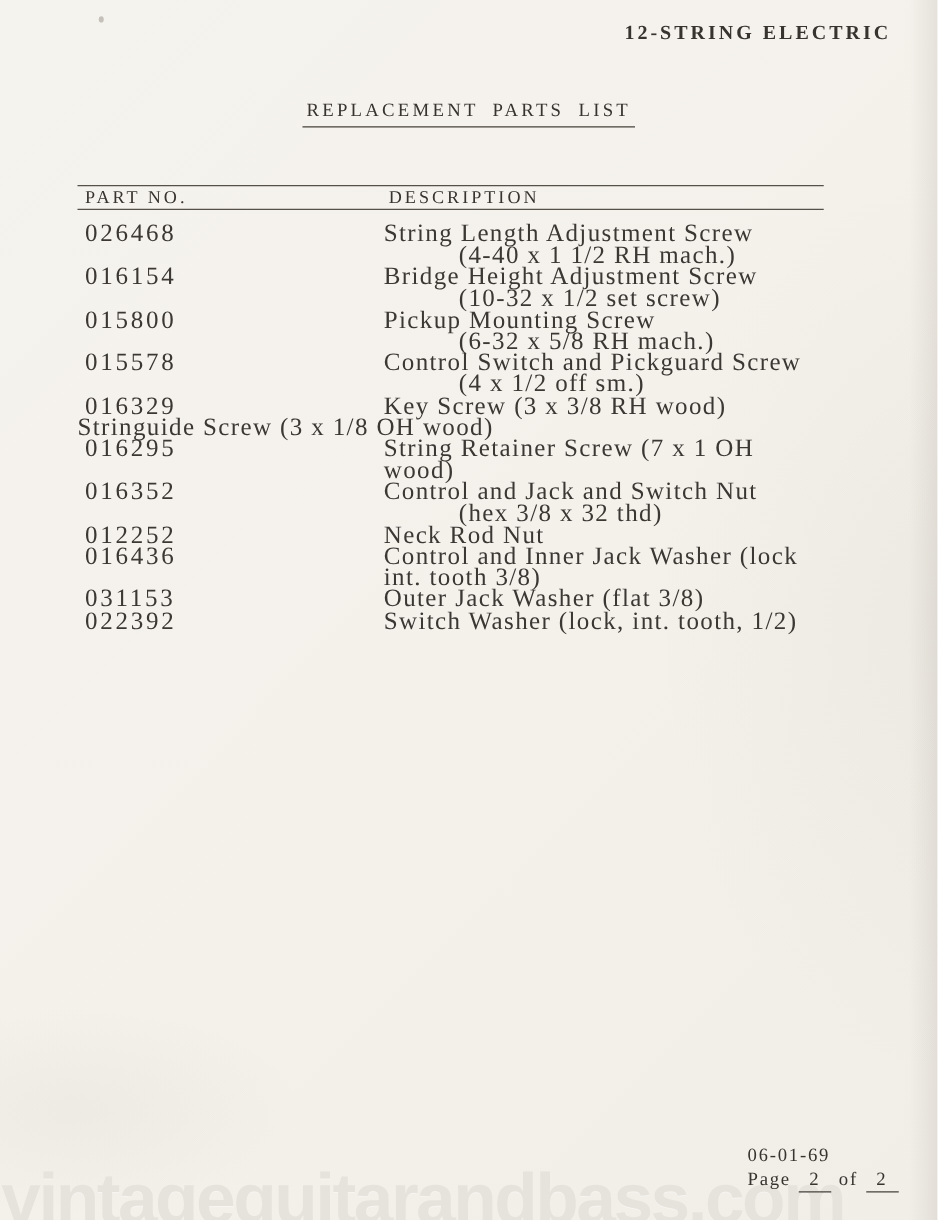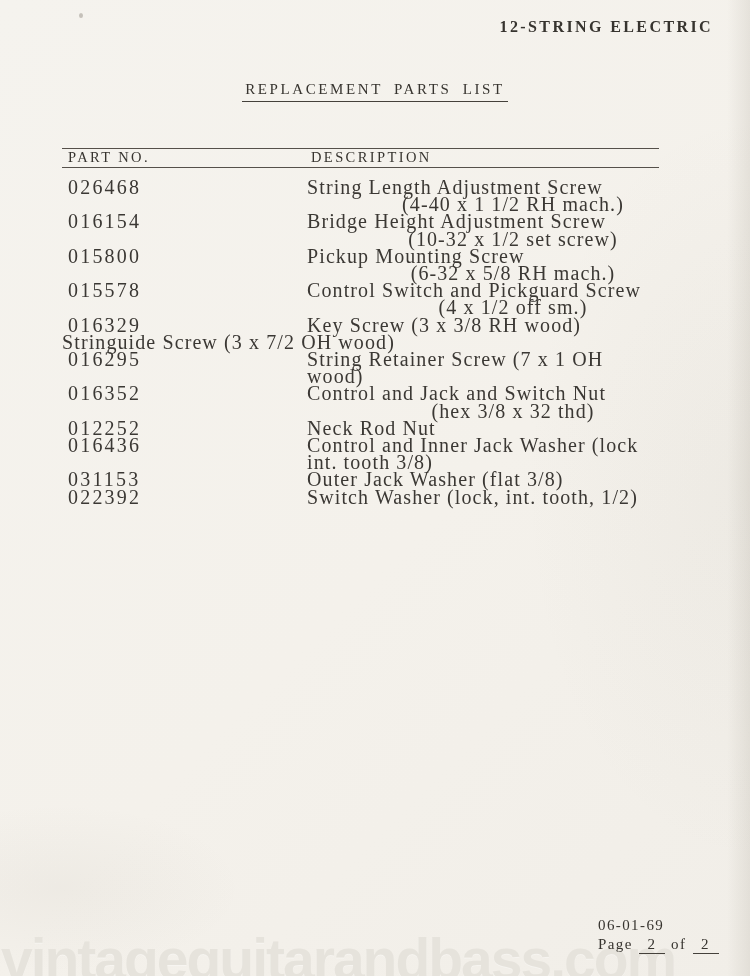--- a/index.html
+++ b/index.html
@@ -38,32 +38,32 @@
     color: #37342f;
     text-align: right;
   }
   .title-wrap { position: absolute; top: 80px; left: 0; width: 100%; text-align: center; }
   .title {
     display: inline-block; font-size: 15px; letter-spacing: 2.6px; word-spacing: 5px;
     padding: 0 3px 3px 3px; border-bottom: 1.6px solid #45413b; color: #37342f;
   }
   .parts-table { position: absolute; left: 62px; top: 148px; width: 597px; }
   .table-header {
-    display: flex; align-items: flex-start; height: 18px;
+    display: flex; align-items: center; height: 18px;
     border-top: 1.6px solid #55504a; border-bottom: 1.6px solid #55504a;
     font-size: 14.5px; letter-spacing: 2.4px; color: #37342f;
   }
   .col-part { padding-left: 6px; width: 249px; box-sizing: border-box; }
   .col-desc { }
   .rows { margin-top: 11px; }
   .row { display: flex; font-size: 20px; line-height: 17.2px; }
   .part-no { width: 245px; box-sizing: border-box; padding-left: 6px; letter-spacing: 2.2px; }
   .desc-block { flex: 1; }
   .desc-line { display: block; letter-spacing: 1.1px; }
-  .spec-line { display: block; padding-left: 60px; letter-spacing: 1.1px; text-align: center; }
+  .spec-line { display: block; padding-left: 60px; letter-spacing: 1.1px; }
   .footer {
     position: absolute; left: 598px; top: 917px;
     font-size: 15px; letter-spacing: 1.4px; color: #37342f;
   }
   .footer-date { margin-bottom: 2px; }
   .footer-page { white-space: nowrap; }
   .pg-num {
     display: inline-block; min-width: 20px; text-align: center;
     border-bottom: 1.8px solid #45413b; padding: 0 3px; margin: 0 1px;
   }
@@ -124,21 +124,21 @@
   <div class="row">
     <span class="part-no">016329</span>
     <span class="desc-block">
       <span class="desc-line">Key Screw (3 x 3/8 RH wood)</span>
 
     </span>
   </div>
 
   <div class="row">
     <span class="desc-block">
-      <span class="desc-line">Stringuide Screw (3 x 7/2 OH wood)</span>
+      <span class="desc-line">Stringuide Screw (3 x 1/8 OH wood)</span>
 
     </span>
   </div>
 
   <div class="row">
     <span class="part-no">016295</span>
     <span class="desc-block">
       <span class="desc-line">String Retainer Screw (7 x 1 OH wood)</span>
 
     </span>

